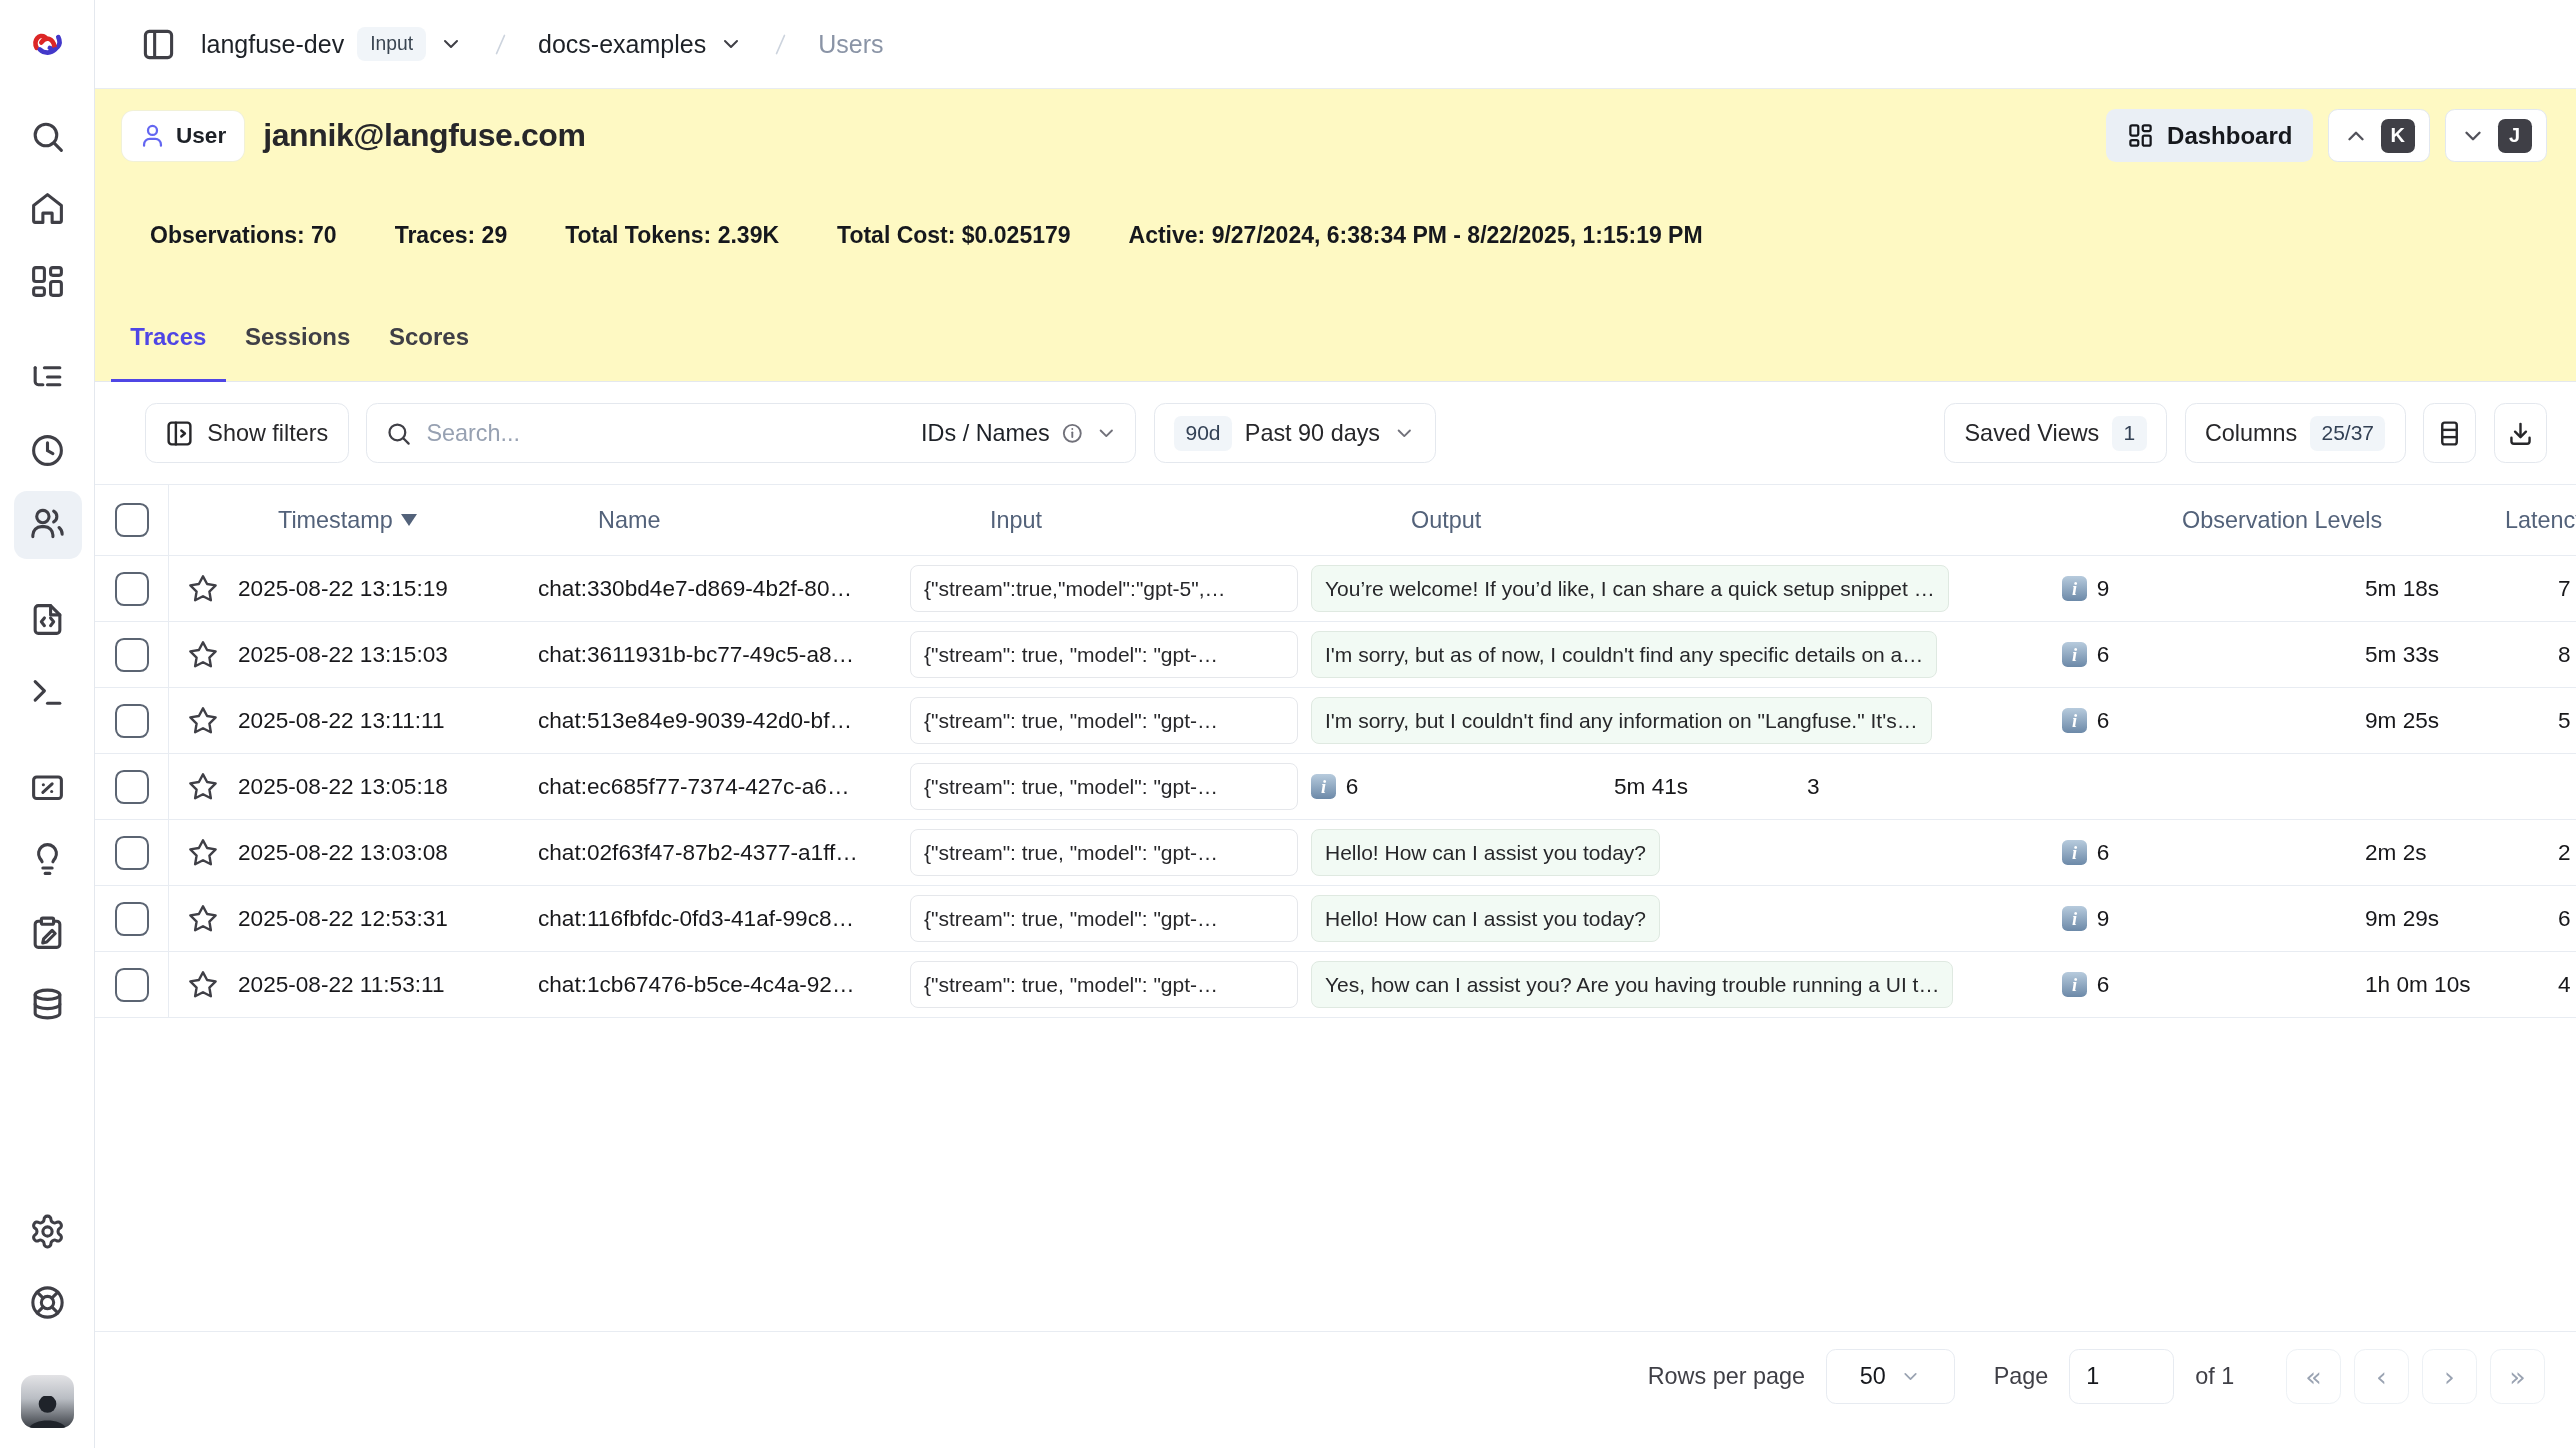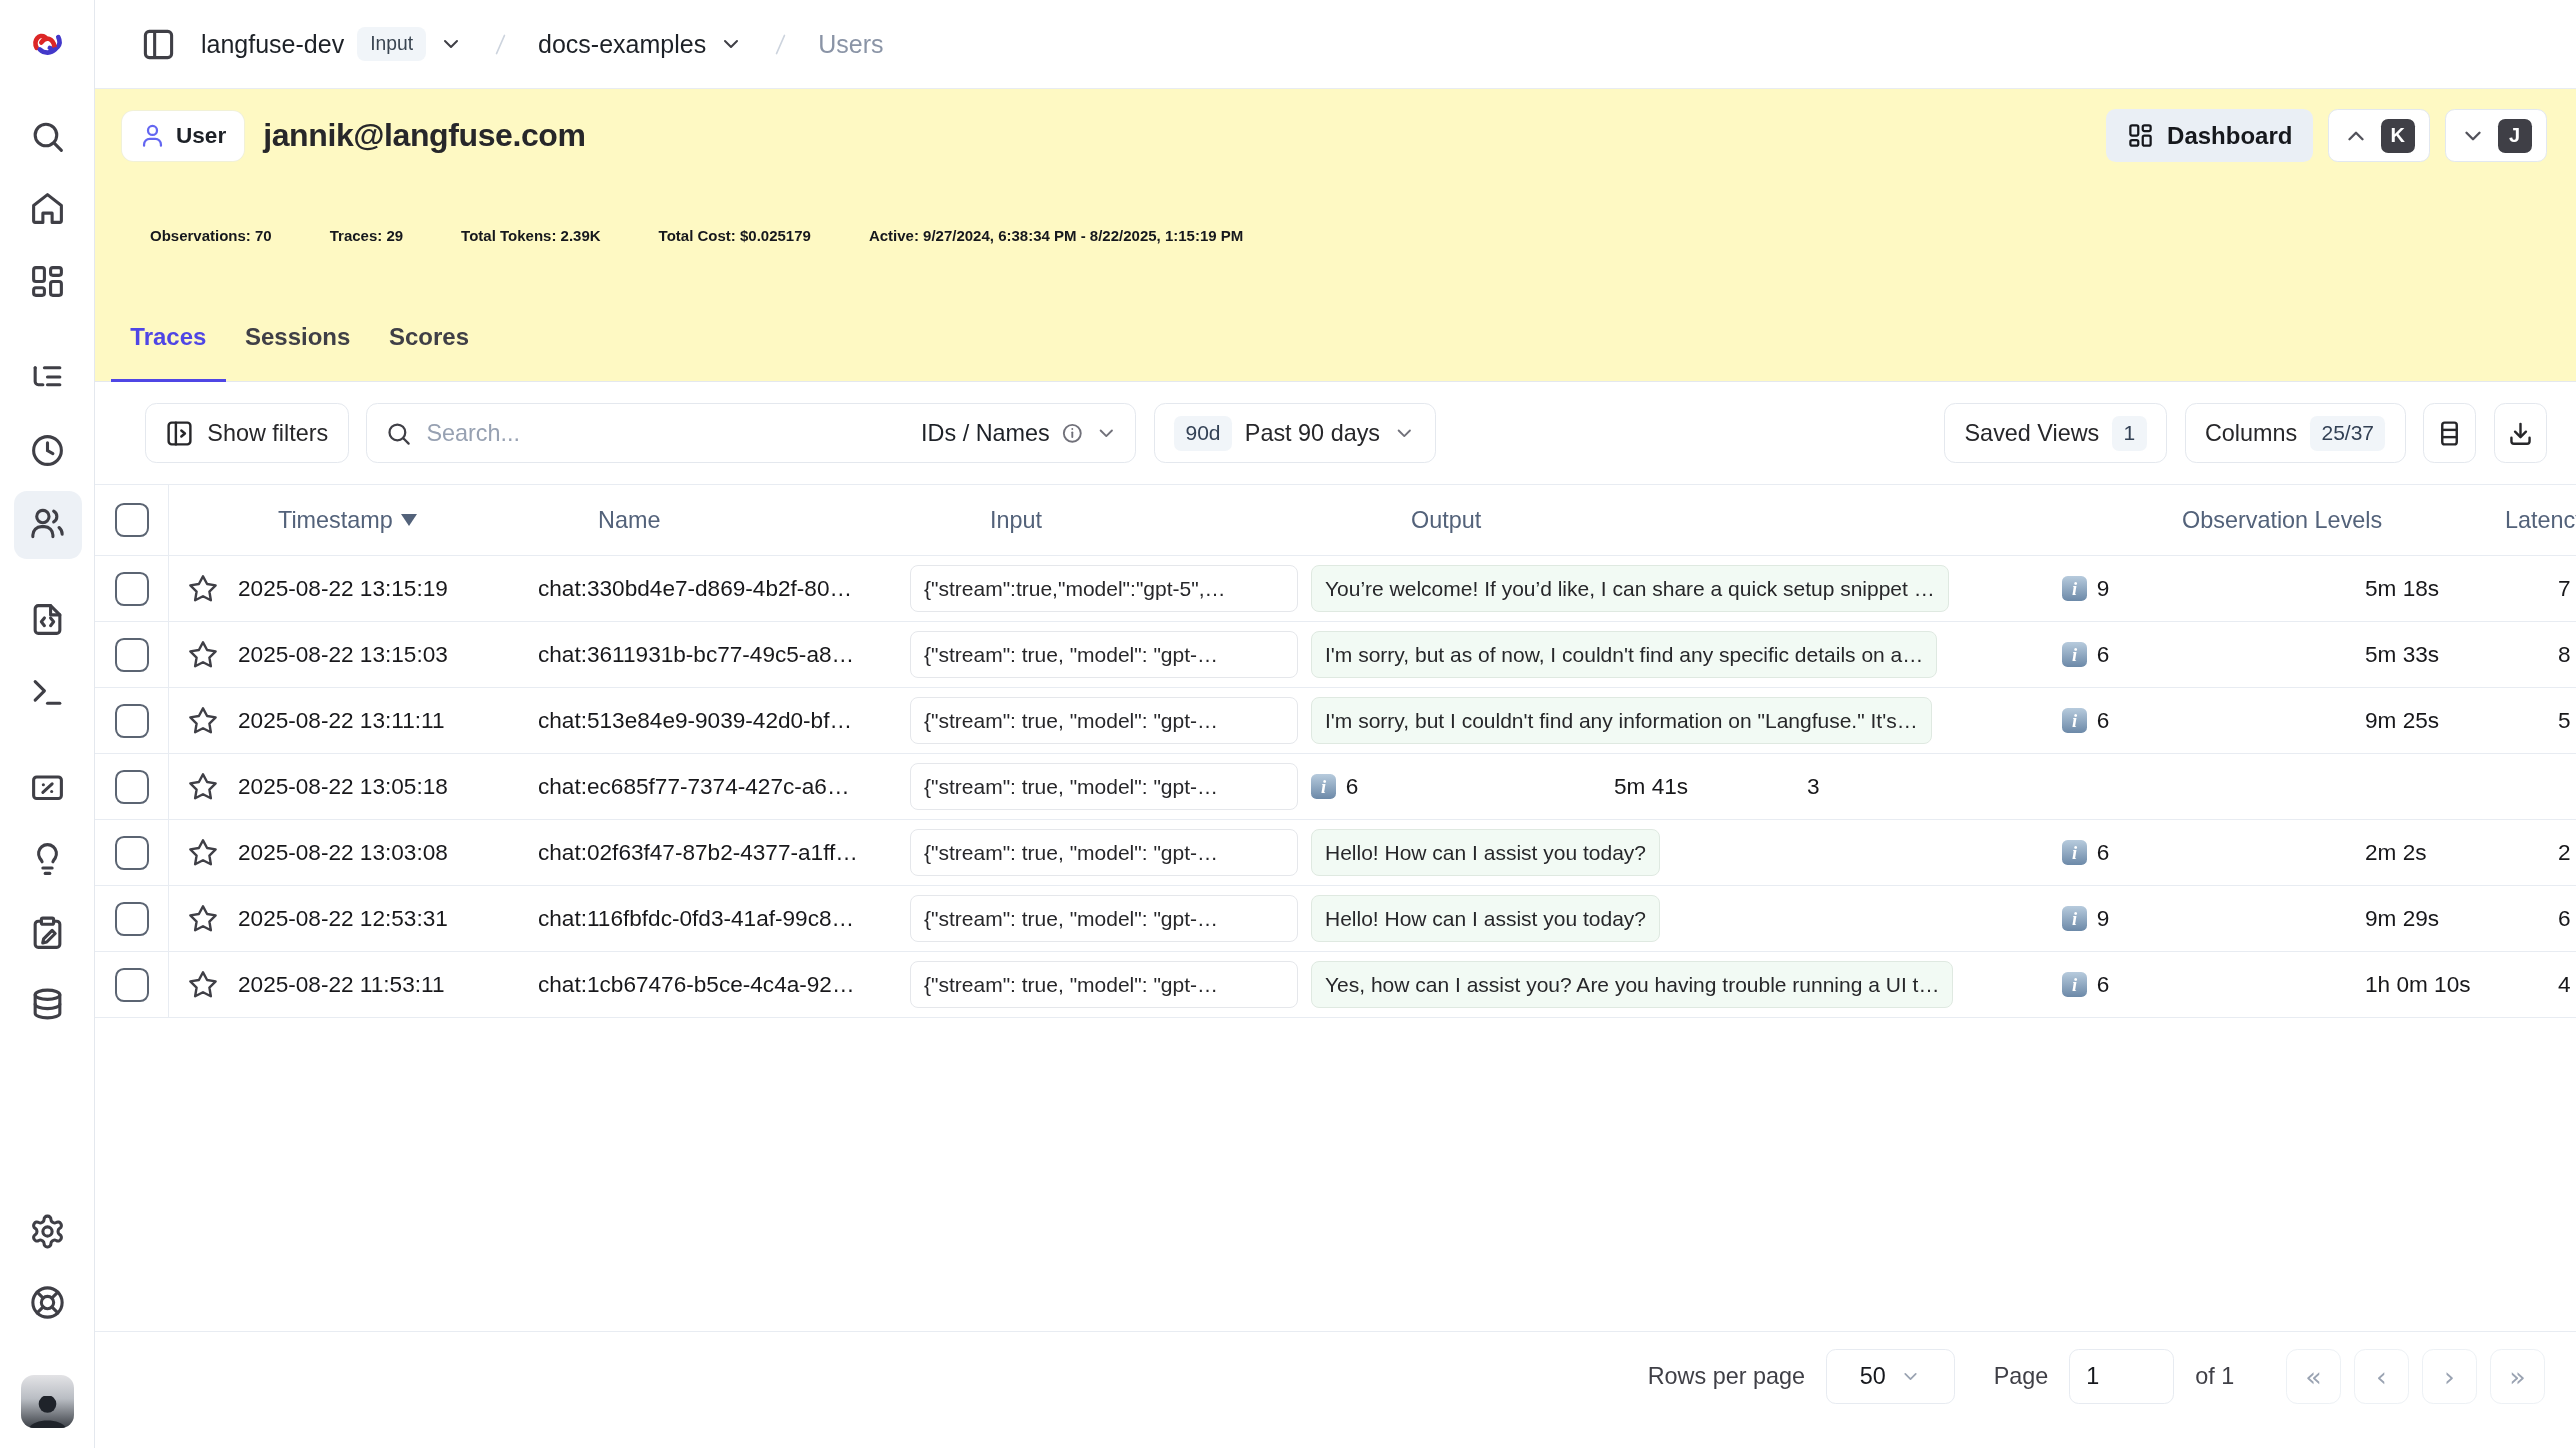--- a/index.html
+++ b/index.html
@@ -28,21 +28,21 @@
   .title-row { height:81px; margin-top:6.4px; display:flex; align-items:center; padding:0 29px 0 26.6px; }
   .entity-pill { background:#fff; border-radius:11.3px; padding:11.3px 17.7px; display:flex; align-items:center; gap:9.7px; box-shadow:0 0 0 0.8px rgba(226,232,240,.6); }
   .entity-pill span { font-size:22.6px; font-weight:700; color:#1d2127; }
   .page-title { margin-left:19.3px; font-size:32px; font-weight:700; color:#27272a; letter-spacing:-0.4px; }
   .title-actions { margin-left:auto; display:flex; align-items:center; gap:14.5px; }
   .dash-btn { display:flex; align-items:center; gap:13px; background:#eaeff5; border-radius:9.7px; height:53px; padding:0 21px; font-size:24px; font-weight:600; color:#16181d; cursor:pointer; }
   .key-btn { display:flex; align-items:center; gap:11.3px; background:#fff; border:0.8px solid #e2e8f0; border-radius:9.7px; height:53px; padding:0 14.5px; cursor:pointer; }
   .key-badge { width:34px; height:34px; border-radius:7.2px; background:#3f3f46; color:#fff; font-size:20px; font-weight:600; display:flex; align-items:center; justify-content:center; }
 
   .stats-row { height:119px; display:flex; align-items:center; padding-left:55px; gap:58px; }
-  .stat { font-size:15px; font-weight:600; color:#16181d; white-space:nowrap; }
+  .stat { font-size:23px; font-weight:600; color:#16181d; white-space:nowrap; }
 
   .tabs-row { height:87px; display:flex; align-items:stretch; padding-left:16px; border-bottom:1.6px solid #e4e8ee;text-align:right; }
   .tab { display:flex; align-items:center; padding:0 19.3px; margin-bottom:-1.6px; font-size:24px; font-weight:600; color:#3f3f46; border-bottom:4px solid transparent; cursor:pointer; }
   .tab.active { color:#4f46e5; border-bottom-color:#4f46e5; }
 
   .content { background:#fff; flex:1; display:flex; flex-direction:column; position:relative; }
 
   
   .toolbar { margin-top:21px; height:60px; display:flex; align-items:center; padding:0 29px 0 50px; gap:17.7px; flex:none; }
   .tb-btn { height:60px; display:flex; align-items:center; gap:13px; background:#fff; border:0.8px solid #e4e8ee; border-radius:11.3px; padding:0 19.3px; font-size:23.4px; font-weight:500; color:#27272a; cursor:pointer; white-space:nowrap; }

